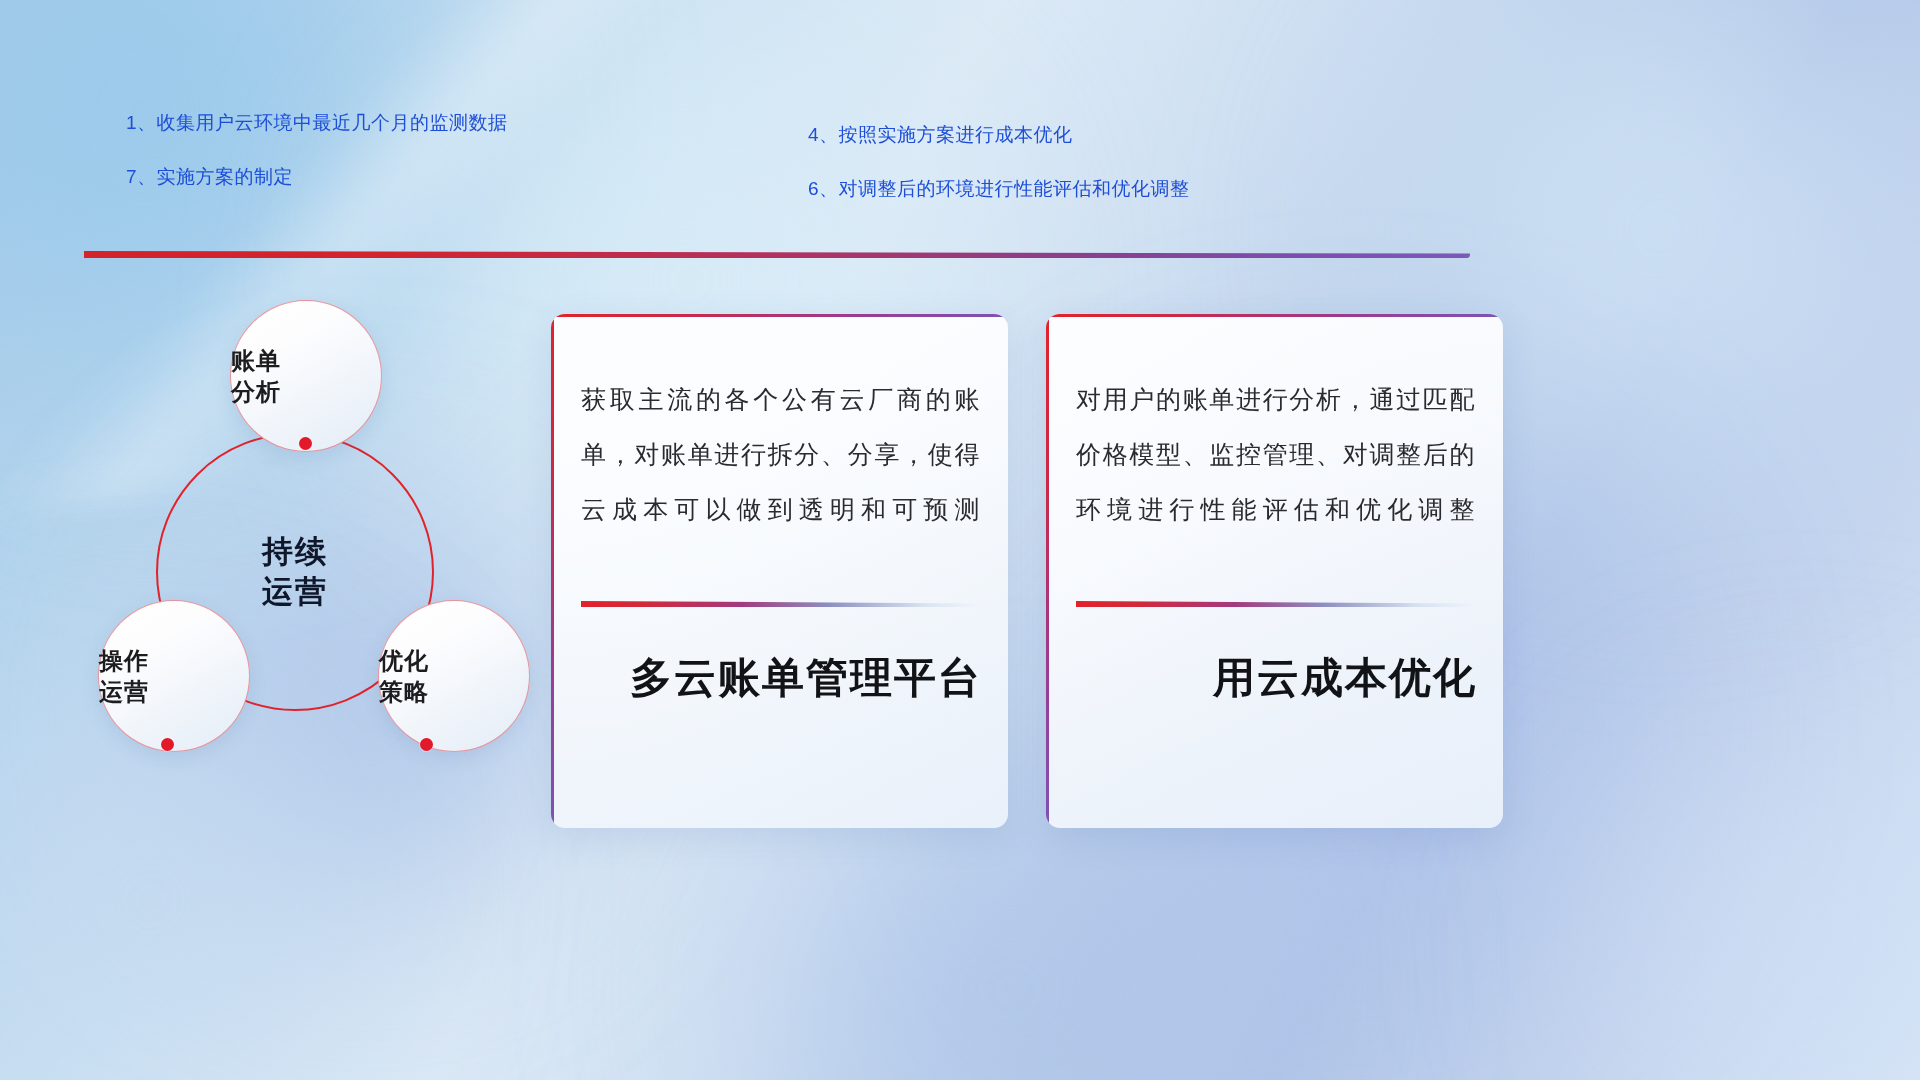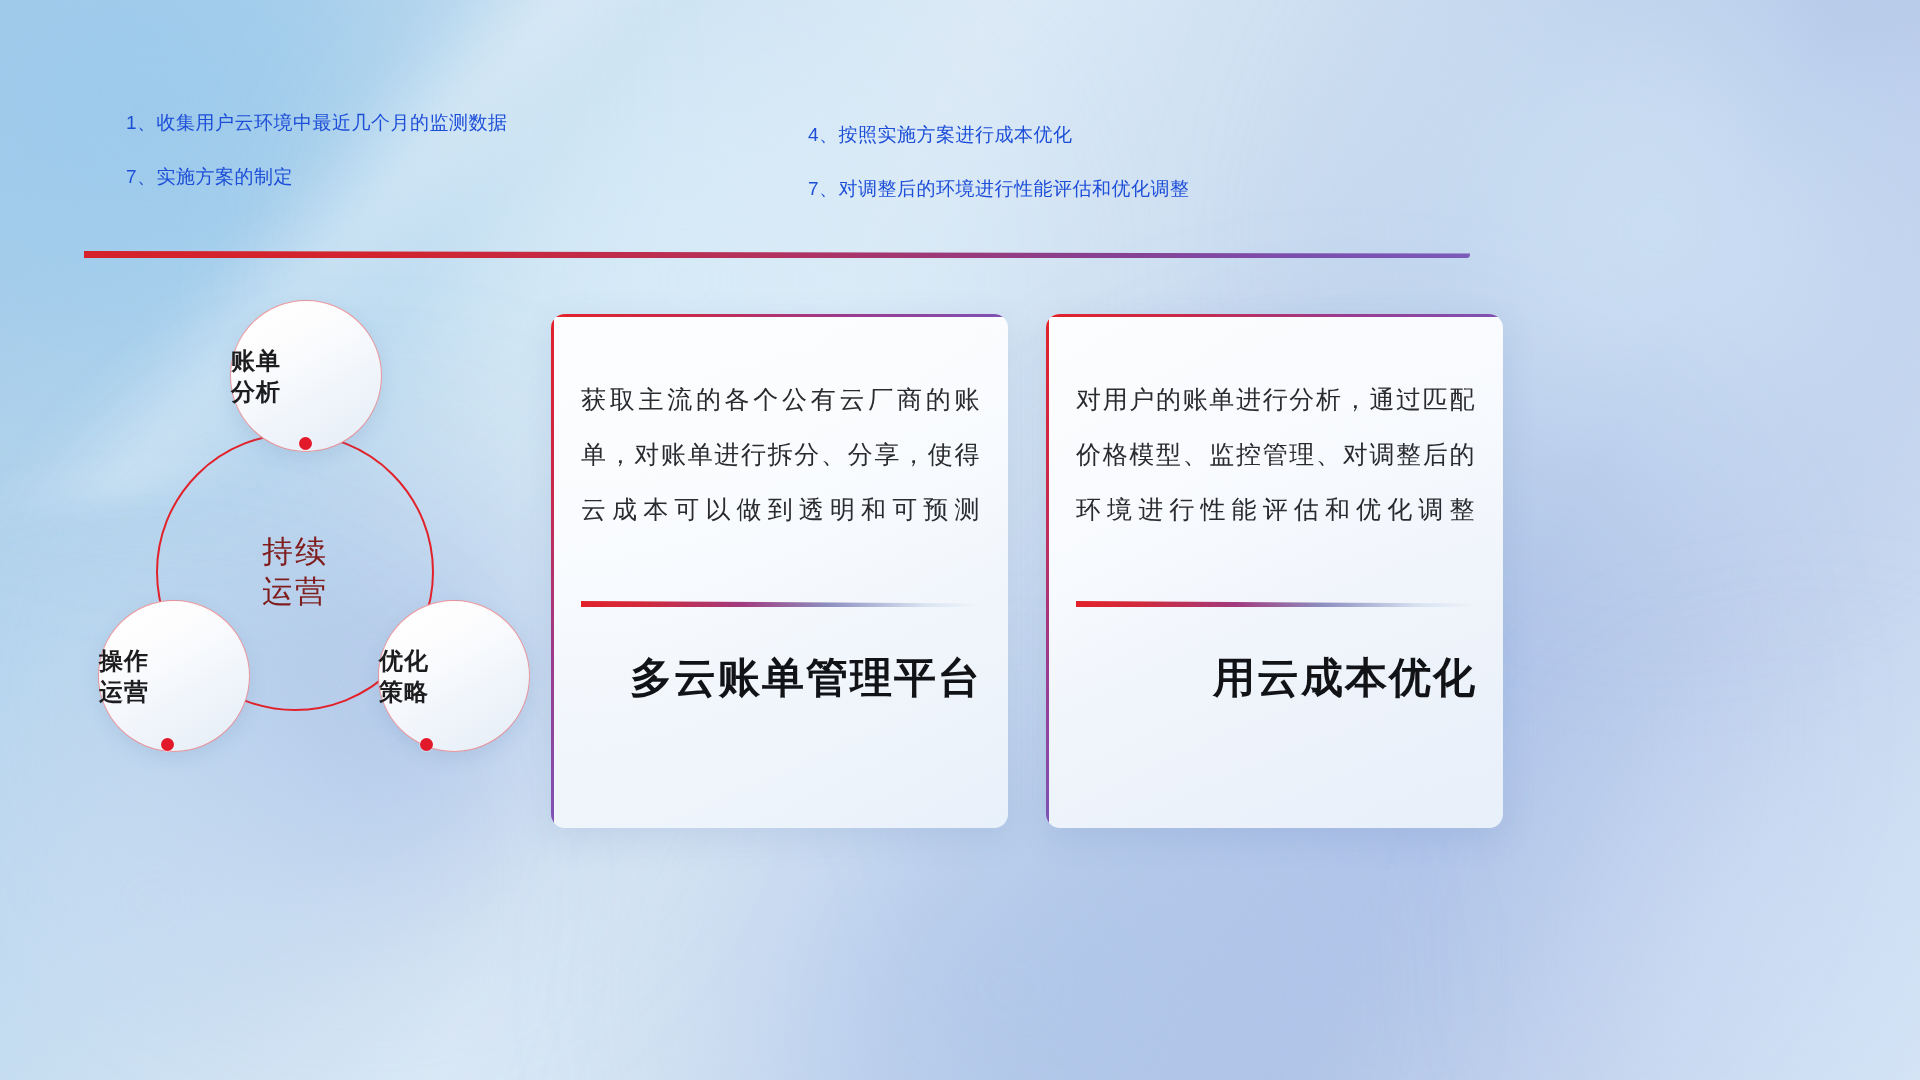--- a/index.html
+++ b/index.html
@@ -84,21 +84,21 @@
   .small-label {
     text-align:center; color:#1d1d1f; font-weight:bold;
     font-size:24px; line-height:31px; letter-spacing:1px;
   }
   .big-circ {
     border:2.2px solid #e2222b;
     background: transparent;
     display:flex; align-items:center; justify-content:center;
   }
   .big-label {
-    text-align:center; color:#7f1d1d; font-weight:normal;
+    text-align:center; color:#0f172a; font-weight:bold;
     font-size:31px; line-height:40px; letter-spacing:2px;
   }
   .node-dot {
     position:absolute; width:13px; height:13px; border-radius:50%;
     background:#e2192a; box-shadow:0 0 0 1px rgba(255,255,255,.35);
   }
 
   
   .c-top     { left:150px; top:15px;  width:152px; height:152px; }
   .c-left    { left:18px;  top:315px; width:152px; height:152px; }
@@ -163,21 +163,21 @@
   <div class="streak"></div>
 </div>
 
 <div class="list-col list-left">
   <div class="list-item">1、收集用户云环境中最近几个月的监测数据</div>
   <div class="list-item">7、实施方案的制定</div>
 </div>
 
 <div class="list-col list-right">
   <div class="list-item">4、按照实施方案进行成本优化</div>
-  <div class="list-item">7、对调整后的环境进行性能评估和优化调整</div>
+  <div class="list-item">6、对调整后的环境进行性能评估和优化调整</div>
 </div>
 
 <div class="top-divider"></div>
 
 <div id="venn">
 
   <div class="circ big-circ c-center">
     <div class="big-label">
       <div>持续</div>
       <div>运营</div>

